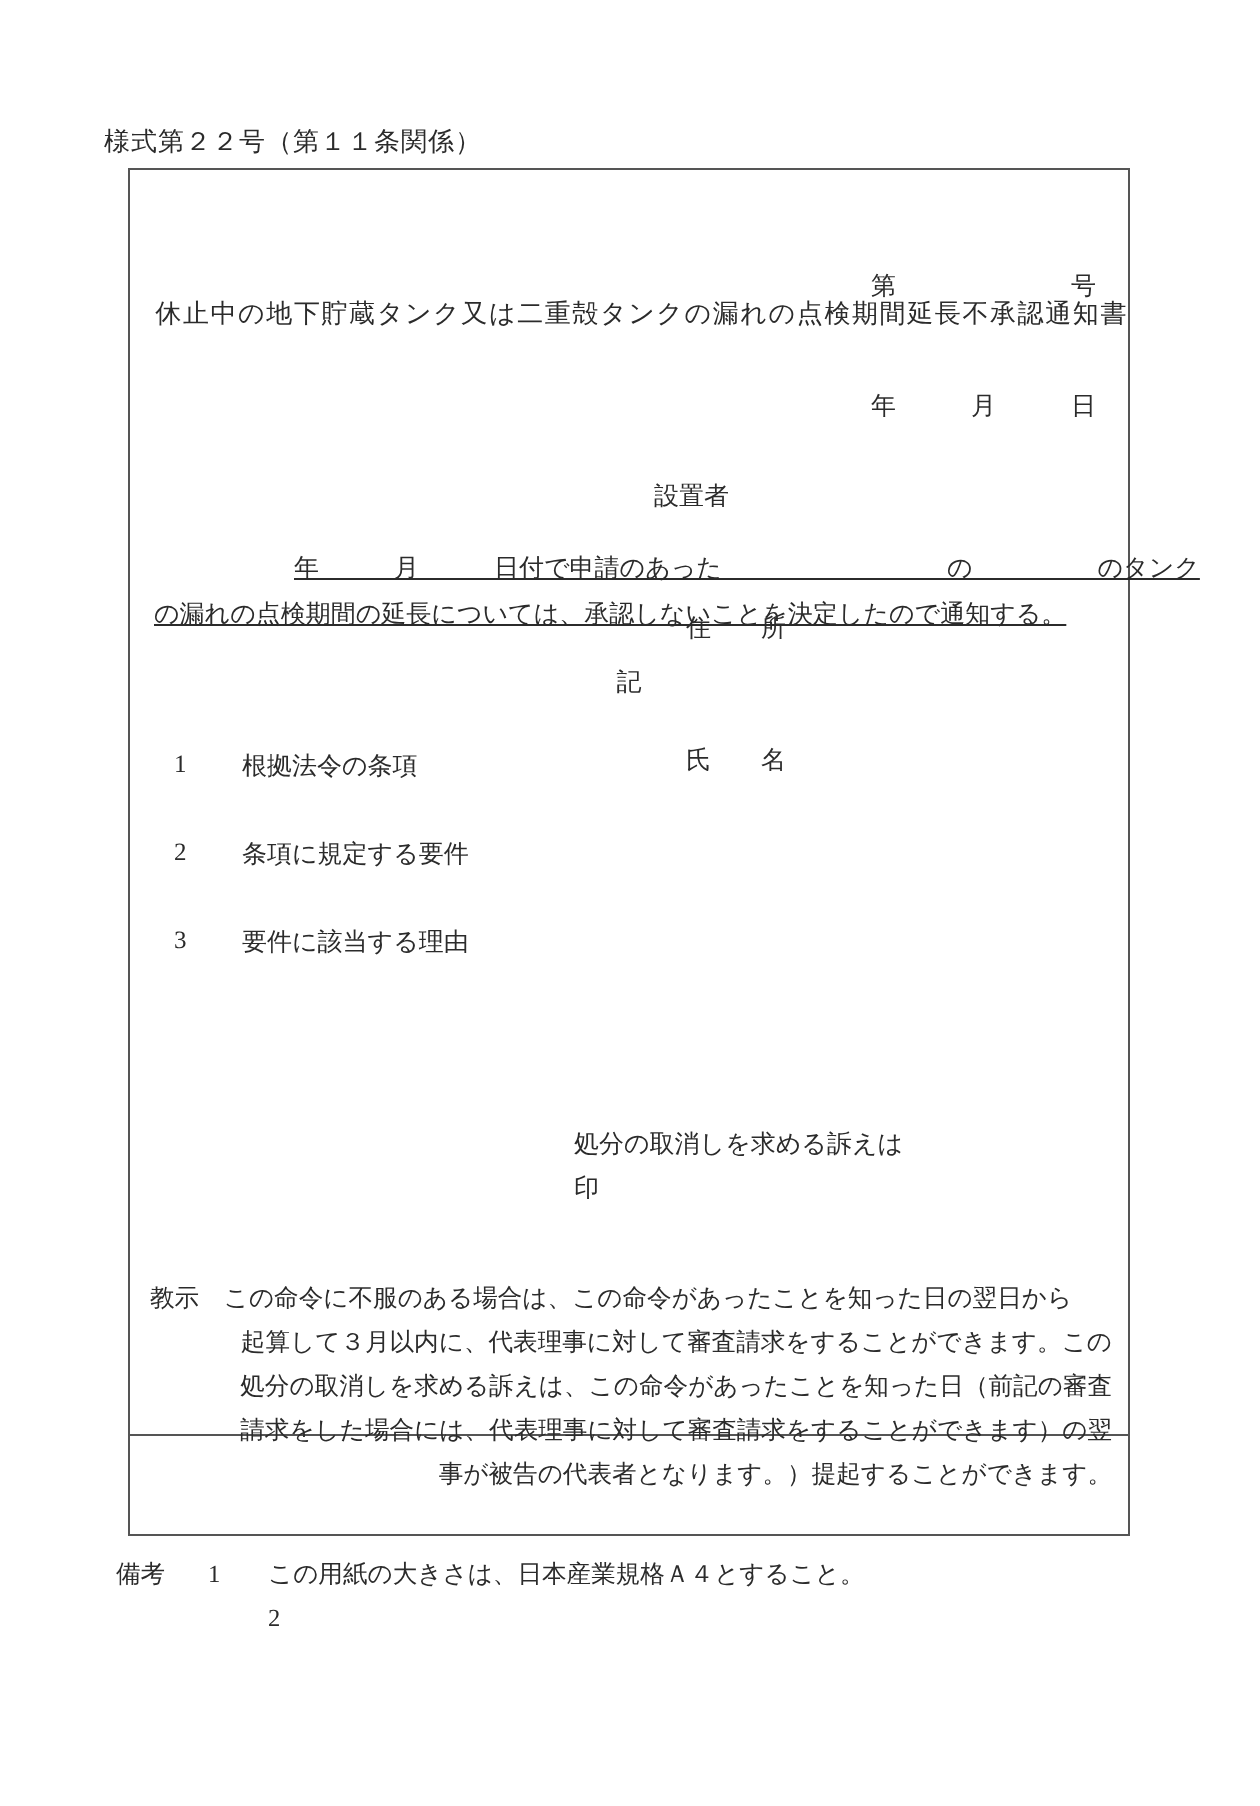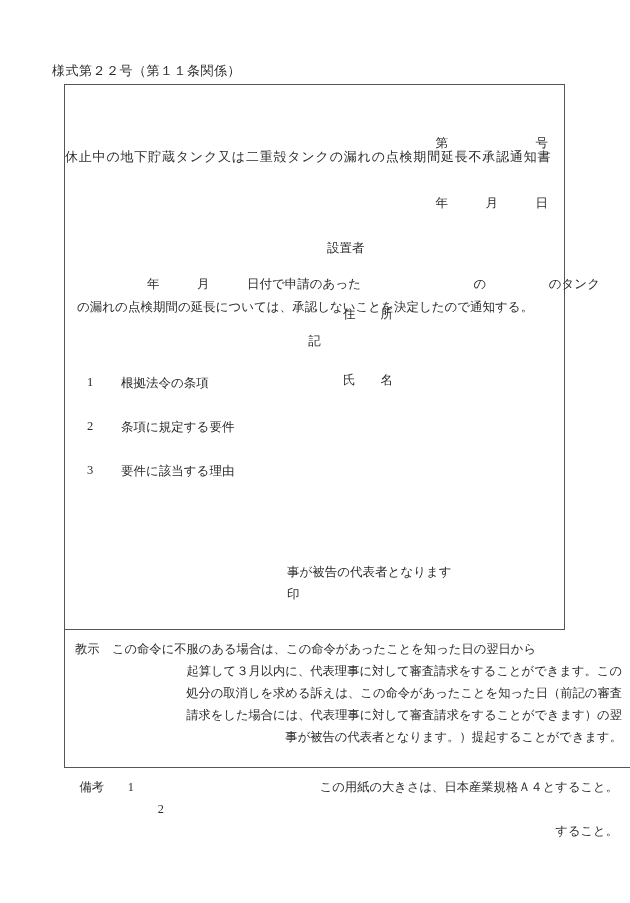--- a/index.html
+++ b/index.html
@@ -26,30 +26,30 @@
     letter-spacing: 0.5px;
     white-space: pre;
   }
 
   
   .main-box {
     position: absolute;
     left: 64px;
     top: 84px;
     width: 501px;
-    height: 546px;
+    height: 634px;
     border: 1px solid #555;
     box-sizing: border-box;
   }
 
   .kyoji-box {
     position: absolute;
     left: 64px;
     top: 630px;
-    width: 567px;
+    width: 501px;
     height: 138px;
     border: 1px solid #555;
     border-top: none;
     box-sizing: border-box;
   }
 
   
   .doc-no-block {
     position: absolute;
     right: 16px;
@@ -60,21 +60,21 @@
     font-size: 12.5px;
   }
   .doc-no-line { display: block; }
 
   
   .doc-title {
     position: absolute;
     left: 0;
     right: 0;
     top: 63px;
-    text-align: left;
+    text-align: right;
     font-size: 13px;
     letter-spacing: 0.8px;
     white-space: nowrap;
   }
 
   
   .addressee {
     position: absolute;
     left: 262px;
     top: 108px;
@@ -86,21 +86,21 @@
 
   
   .body-para {
     position: absolute;
     left: 12px;
     right: 12px;
     top: 188px;
     line-height: 23px;
     font-size: 12.5px;
   }
-  .body-line { white-space: pre; }
+  .body-line { white-space: pre; text-decoration: underline; }
   .body-line-1 { padding-left: 70px; }
 
   
   .ki {
     position: absolute;
     left: 0;
     right: 0;
     top: 248px;
     text-align: center;
     font-size: 12.5px;
@@ -152,21 +152,20 @@
   }
 
   
   .remarks {
     position: absolute;
     left: 58px;
     top: 776px;
     width: 560px;
     font-size: 12.3px;
     line-height: 22px;
-    text-align: right;
   }
   .rm-row { display: flex; white-space: pre; }
   .rm-label { width: 46px; }
   .rm-num { width: 30px; }
   .rm-text { flex: 1; }
   .rm-row-indent { padding-left: 76px; }
   .rm-cont { padding-left: 104px; white-space: pre; }
 </style>
 </head>
 <body>
@@ -205,21 +204,21 @@
       <span class="item-text">条項に規定する要件</span>
     </div>
     <div class="item-row">
       <span class="item-num">3</span>
       <span class="item-text">要件に該当する理由</span>
     </div>
   </div>
 
   <div class="signature">
     <div class="sig-line">
-      <span class="sig-name">事が被告の代表者となります</span>
+      <span class="sig-name">処分の取消しを求める訴えは</span>
     </div>
     <div class="sig-line">
       <span class="sig-seal">印</span>
     </div>
   </div>
 
 </div>
 
 <div class="kyoji-box">
   <div class="kyoji-inner">
@@ -233,14 +232,13 @@
 
 <div class="remarks">
   <div class="rm-row">
     <span class="rm-label">備考</span>
     <span class="rm-num">1</span>
     <span class="rm-text">この用紙の大きさは、日本産業規格Ａ４とすること。</span>
   </div>
   <div class="rm-row rm-row-indent">
     <span class="rm-num">2</span>
   </div>
-  <div class="rm-cont">すること。</div>
 </div>
 
 </body></html>

